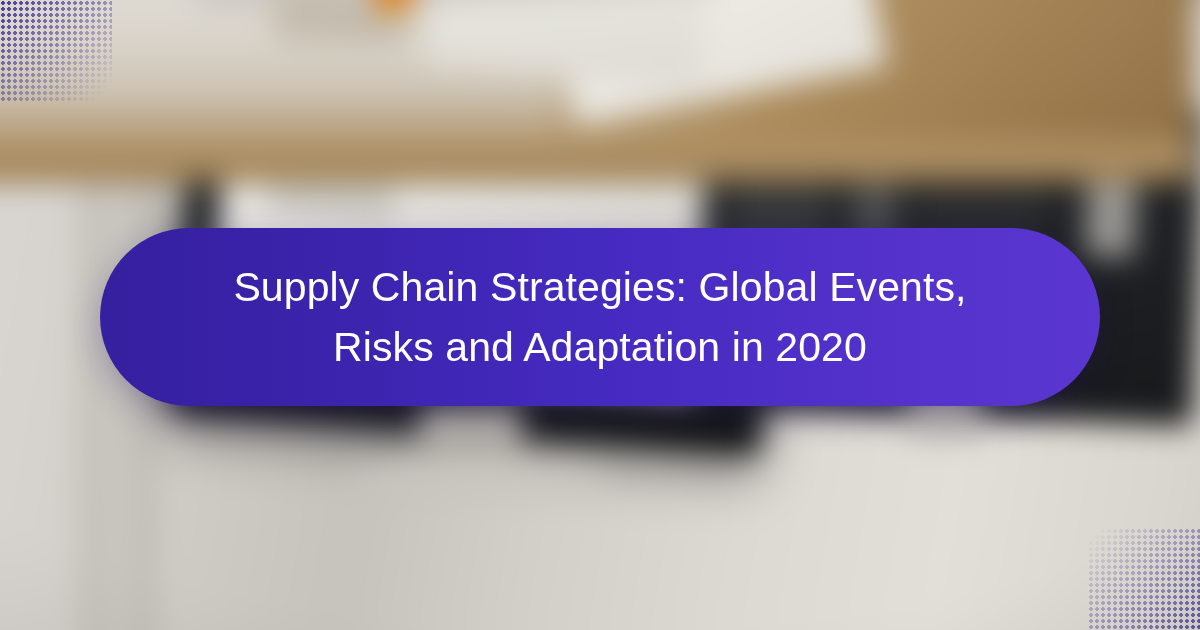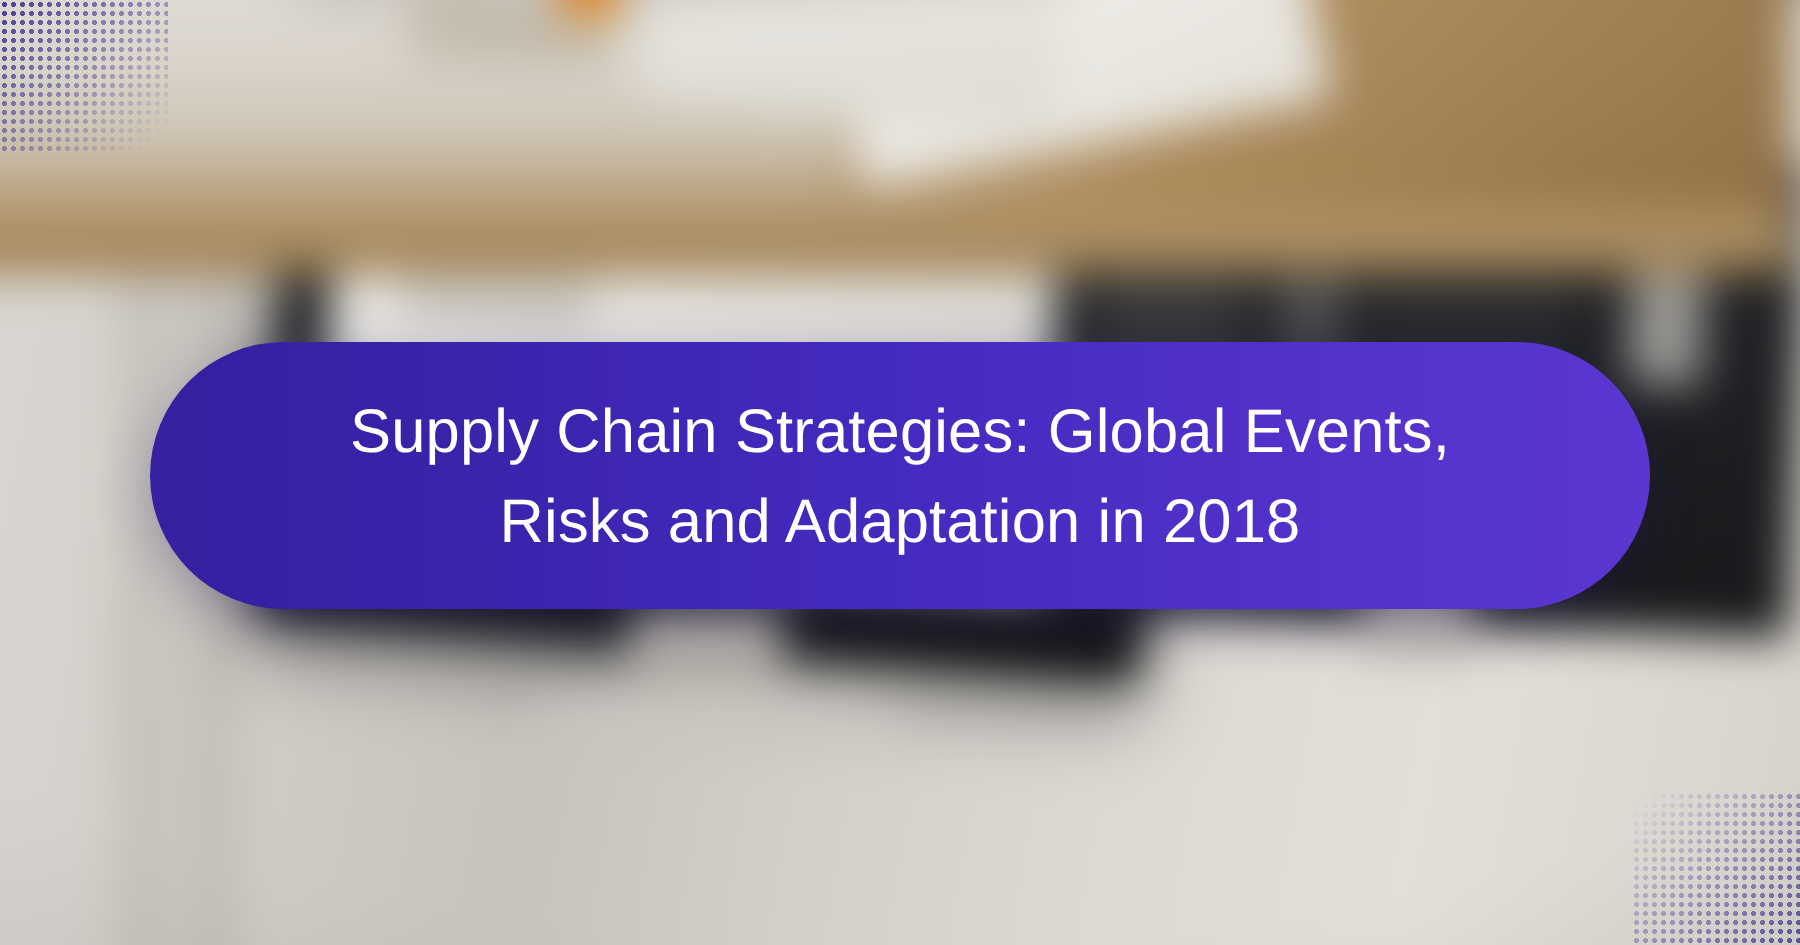--- a/index.html
+++ b/index.html
@@ -255,16 +255,16 @@
 
     <div class="bg-layer bg-redobj"></div>
     <div class="bg-layer bg-shadow-vign"></div>
   </div>
 
   <div class="dot-grid tl"></div>
   <div class="dot-grid br"></div>
 
   <div class="title-pill">
     <div class="title-text">Supply Chain Strategies: Global Events,
-Risks and Adaptation in 2018</div>
+Risks and Adaptation in 2020</div>
   </div>
 
 </div>
 
 </body></html>

